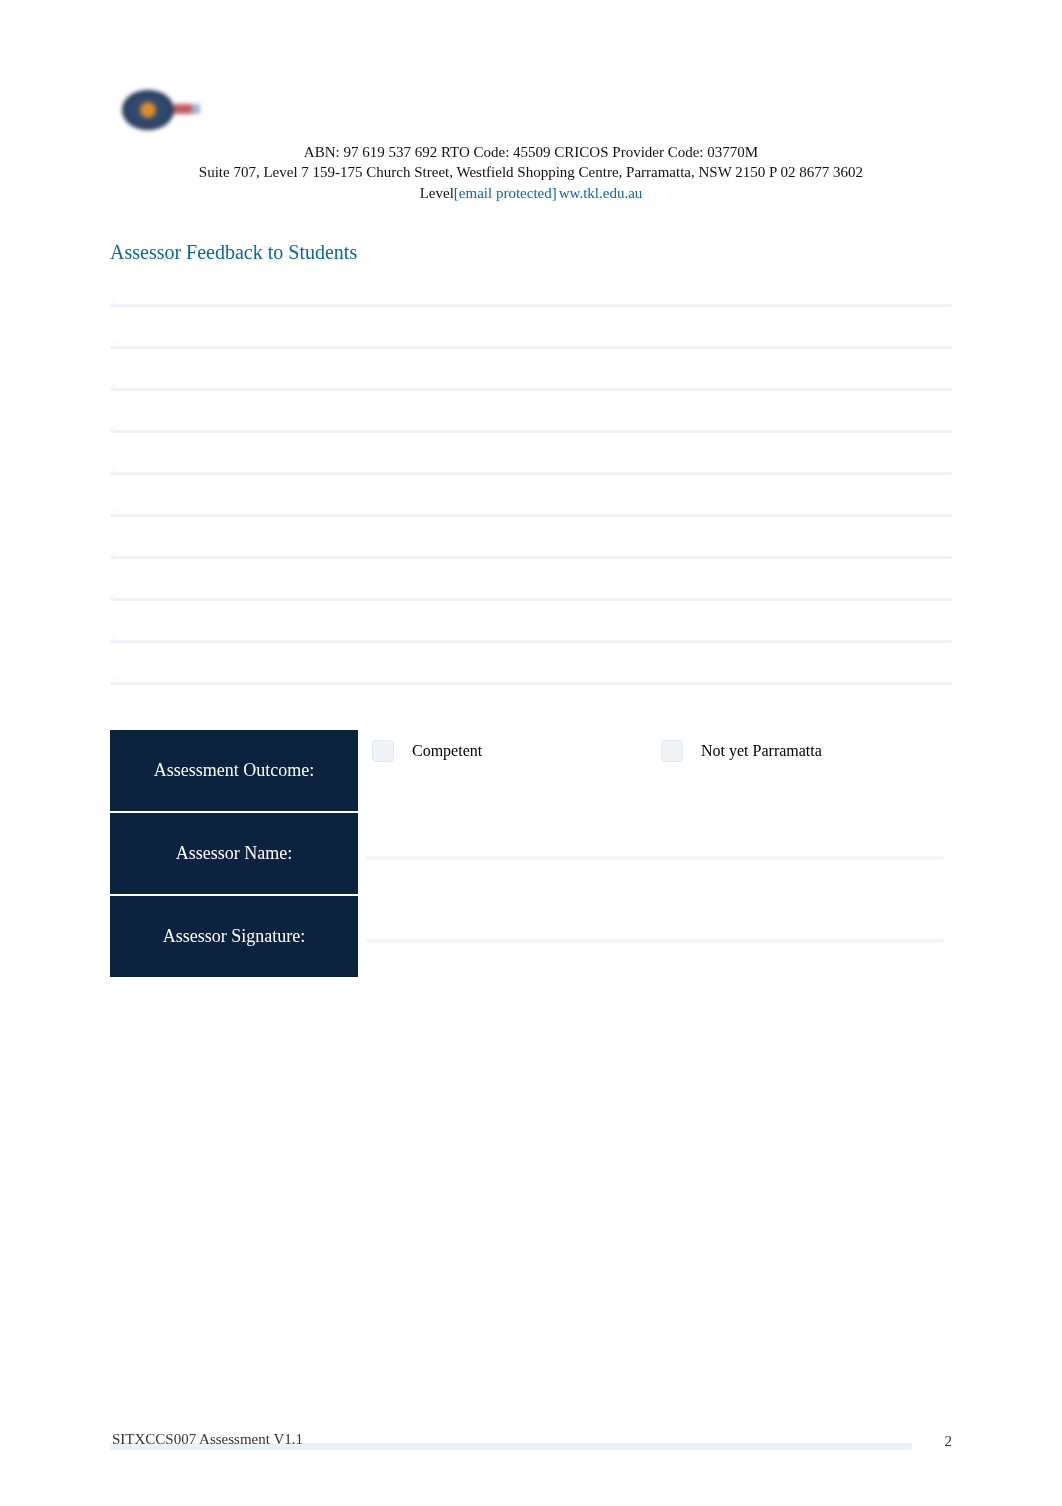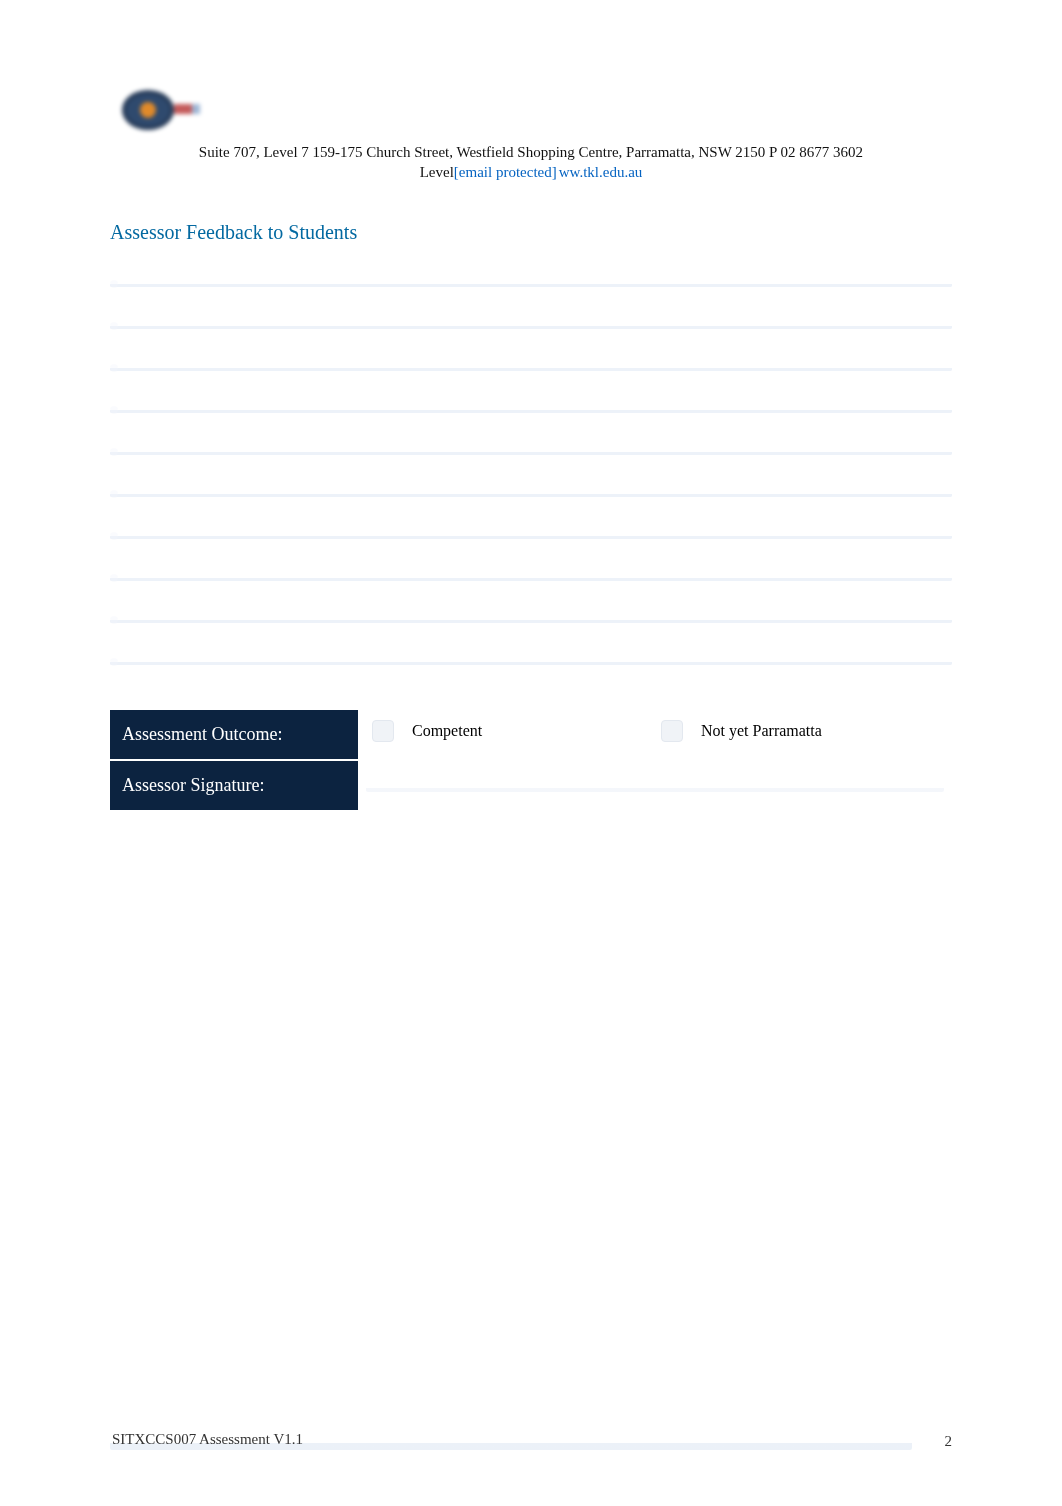--- a/index.html
+++ b/index.html
@@ -62,22 +62,22 @@
   }
   .outcome-table {
     margin-top: 44px;
     width: 100%;
     border-collapse: collapse;
   }
   .lbl-cell {
     background: #0c2340;
     color: #ffffff;
     font-size: 18px;
-    text-align: left;
-    padding: 14px 12px;
+    text-align: center;
+    padding: 30px 12px;
     width: 248px;
     vertical-align: middle;
     border-bottom: 2px solid #ffffff;
   }
   .val-cell {
     background: #ffffff;
     padding: 10px 8px;
     vertical-align: middle;
     font-size: 16px;
   }
@@ -139,20 +139,21 @@
       <rect x="0" y="0" width="100" height="70" fill="#ffffff"></rect>
       <ellipse cx="38" cy="40" rx="26" ry="20" fill="#263a57"></ellipse>
       <ellipse cx="38" cy="40" rx="22" ry="16" fill="#2f4a6e"></ellipse>
       <circle cx="38" cy="40" r="8" fill="#e08a2a"></circle>
       <rect x="64" y="34" width="18" height="10" fill="#c45a5a"></rect>
       <rect x="82" y="34" width="8" height="10" fill="#9fb7d6"></rect>
     </svg>
   </div>
 
   <div class="header-text">
+    <span class="line">ABN: 97 619 537 692 RTO Code: 45509 CRICOS Provider Code: 03770M</span>
     <span class="line">Suite 707, Level 7 159-175 Church Street, Westfield Shopping Centre, Parramatta, NSW 2150 P 02 8677 3602</span>
     <span class="line">
       <span>Level</span><a href="#">[email protected]</a><a href="#">ww.tkl.edu.au</a>
     </span>
   </div>
 
   <div class="section-title">Assessor Feedback to Students</div>
 
   <div class="feedback-lines">
     <div class="fline"></div>
@@ -178,20 +179,26 @@
             <span class="opt-text">Competent</span>
           </div>
           <div class="outcome-half">
             <span class="chk"></span>
             <span class="opt-text">Not yet Parramatta</span>
           </div>
         </div>
       </td>
     </tr>
     <tr>
+      <td class="lbl-cell">Assessor Name:</td>
+      <td class="val-cell">
+        <div class="underline-cell"></div>
+      </td>
+    </tr>
+    <tr>
       <td class="lbl-cell">Assessor Signature:</td>
       <td class="val-cell">
         <div class="underline-cell"></div>
       </td>
     </tr>
   </tbody>
     </table>
 
   <div class="footer">
     <div class="footer-left">SITXCCS007 Assessment V1.1</div>

